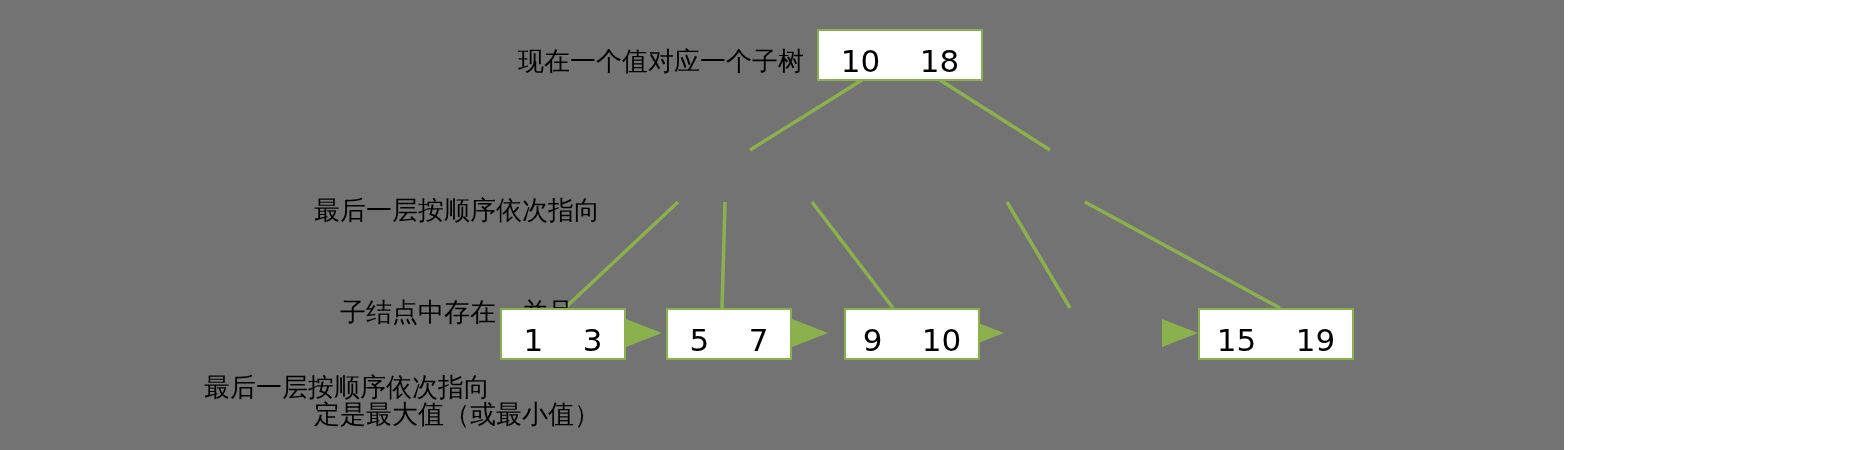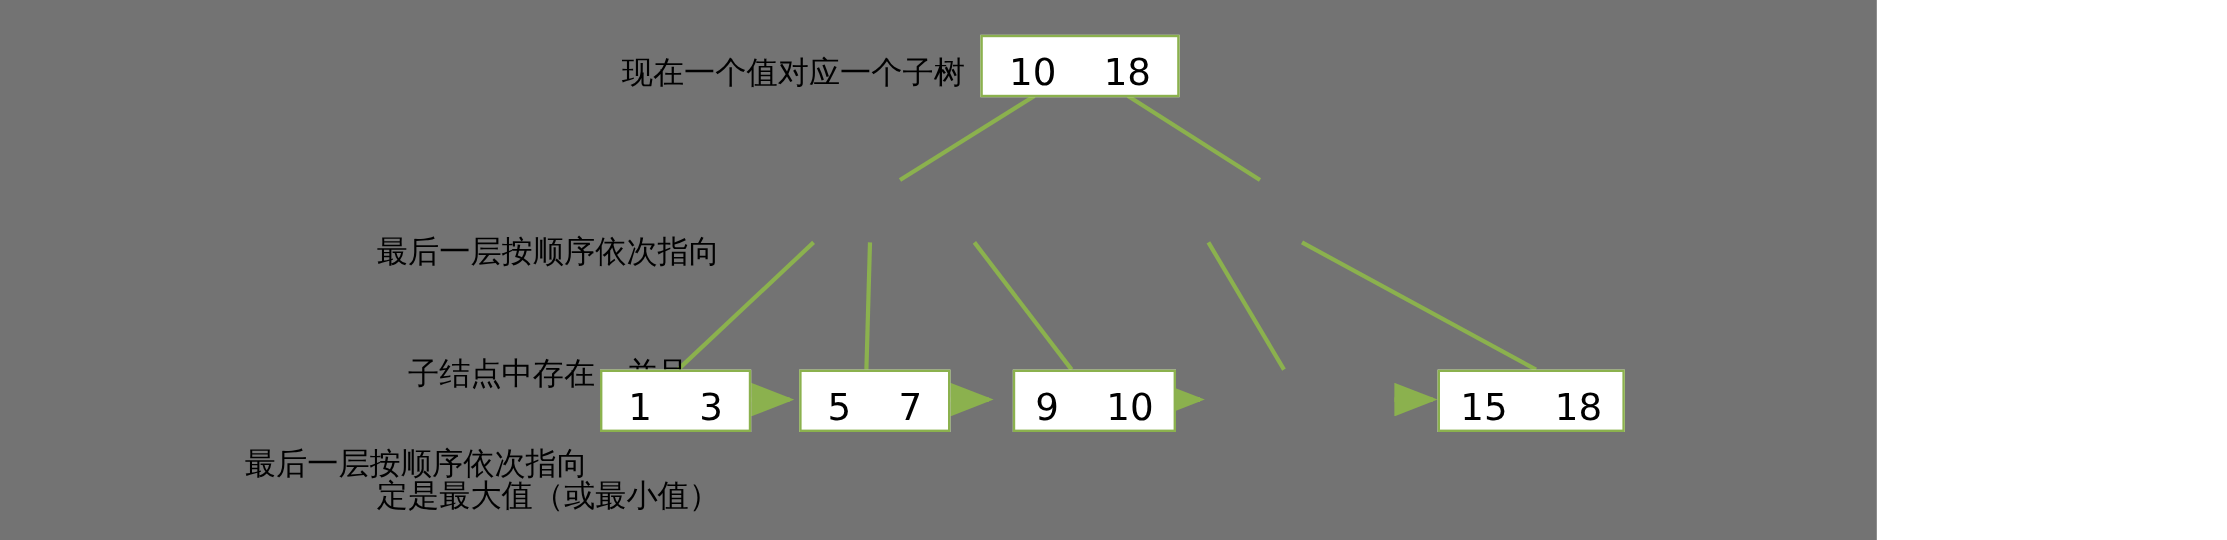--- a/index.html
+++ b/index.html
@@ -106,16 +106,16 @@
   <div class="node" style="left:666px; top:308px; width:126px; height:52px;">
     <span>5    7</span>
   </div>
 
   <div class="node" style="left:832px; top:308px; width:136px; height:52px;margin-left:12px;">
     <span>9    10</span>
   </div>
 
 
   <div class="node" style="left:1198px; top:308px; width:156px; height:52px;">
-    <span>15    18</span>
+    <span>15    19</span>
   </div>
 
 </div>
 
 </body></html>

